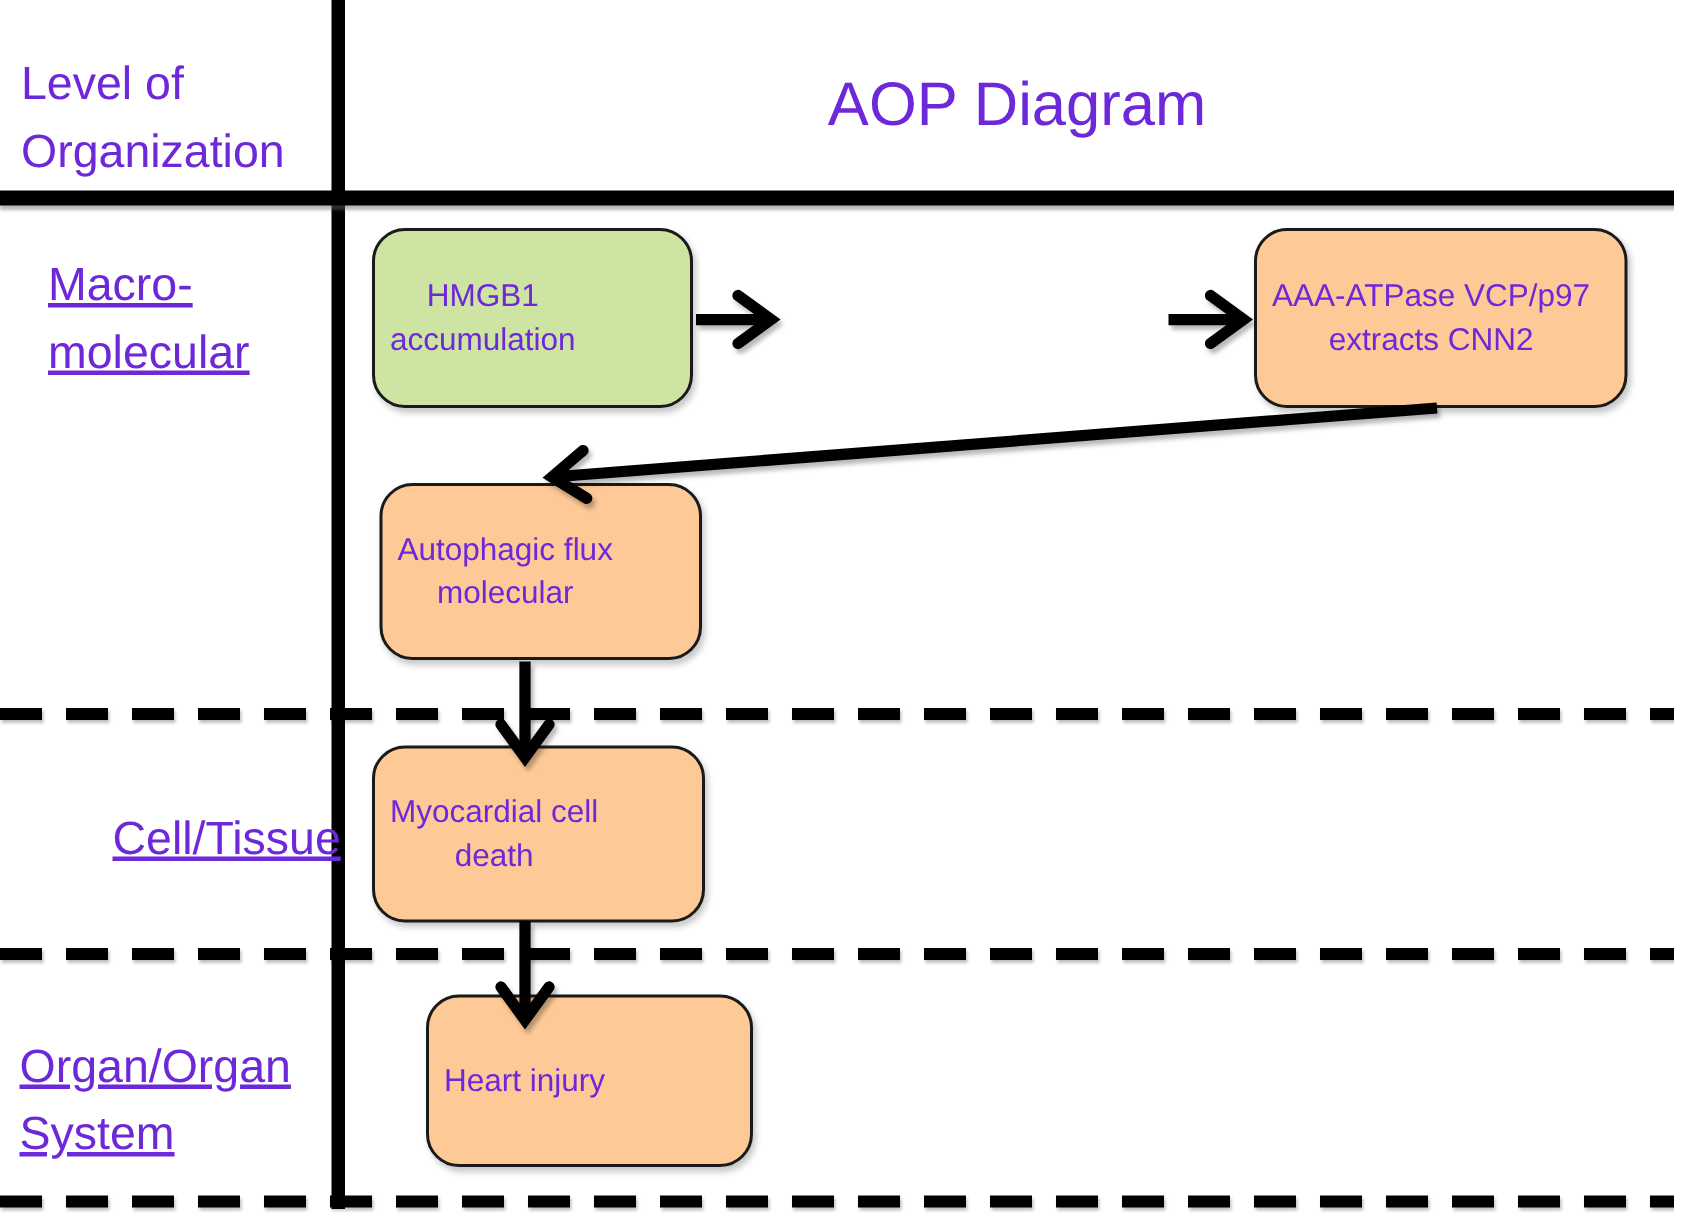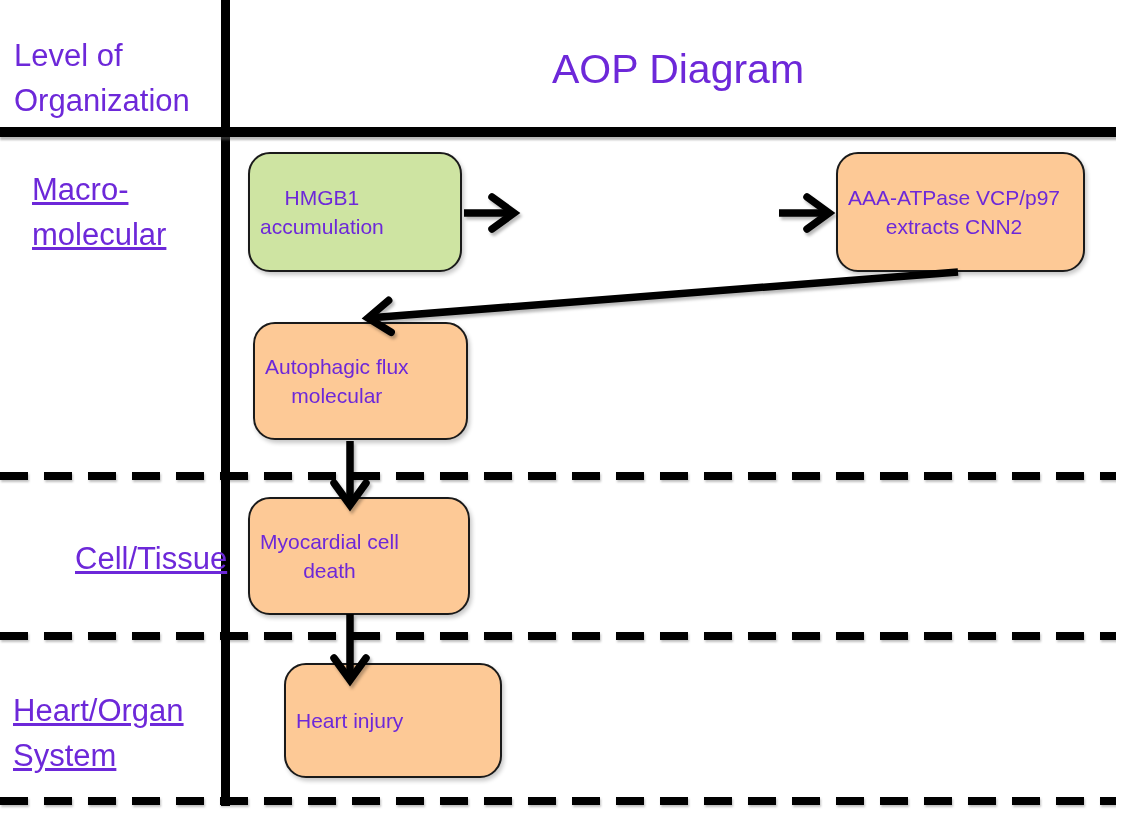--- a/index.html
+++ b/index.html
@@ -114,21 +114,21 @@
   <div class="dashline dash-2"></div>
   <div class="dashline dash-3"></div>
 
   <div class="corner-label multiline">Level of
 Organization</div>
   <div class="diagram-title">AOP Diagram</div>
 
   <div class="level-label level-macro multiline">Macro-
 molecular</div>
   <div class="level-label level-cell multiline">Cell/Tissue</div>
-  <div class="level-label level-organ multiline">Heart/Organ
+  <div class="level-label level-organ multiline">Organ/Organ
 System</div>
 
   <div class="node node-green n1">
     <span class="multiline">HMGB1
 accumulation</span>
   </div>
   <div class="node node-orange n3">
     <span class="multiline">AAA-ATPase VCP/p97
 extracts CNN2</span>
   </div>

